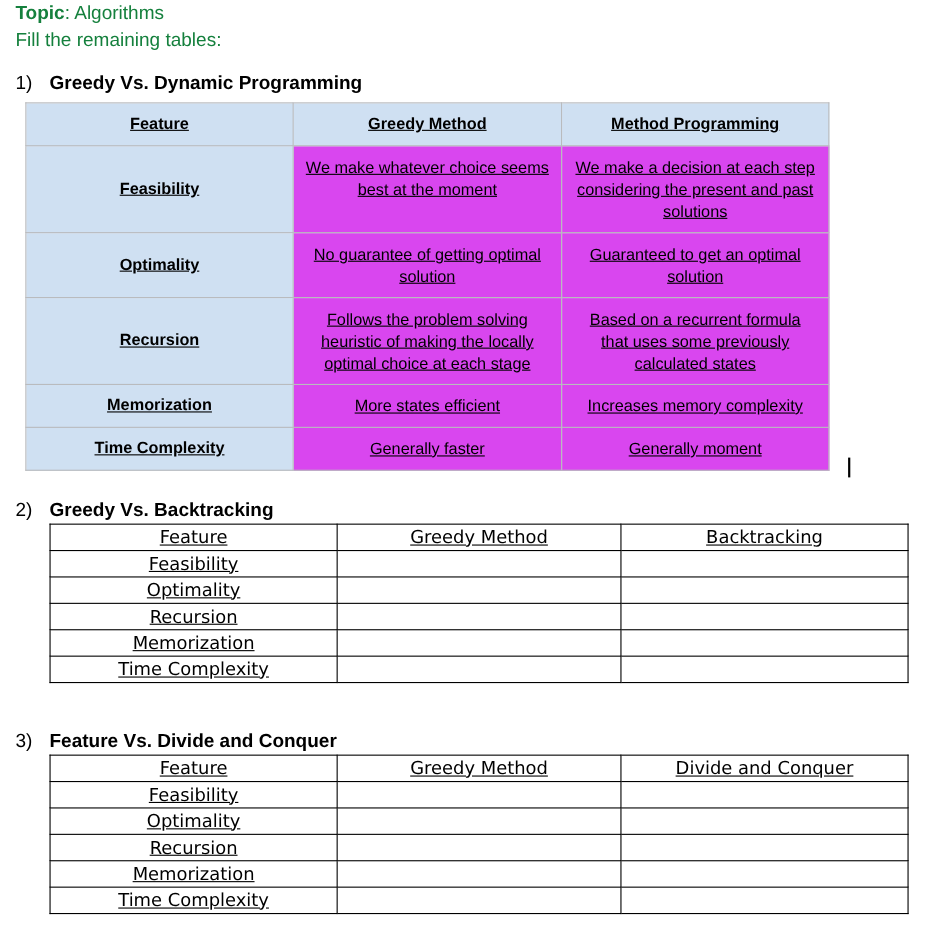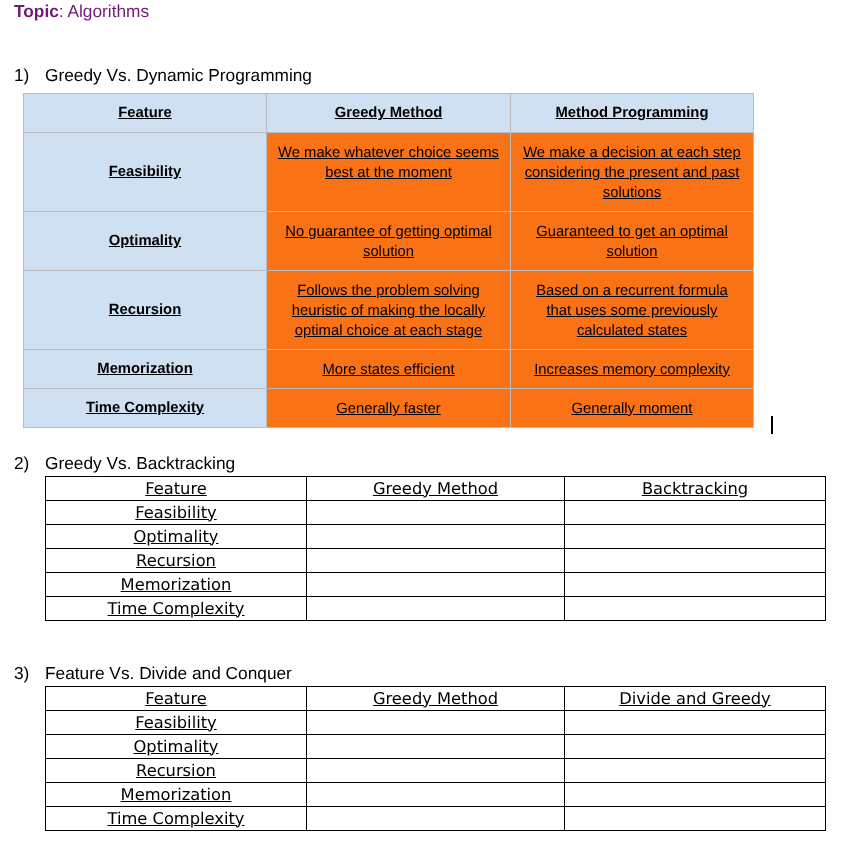--- a/index.html
+++ b/index.html
@@ -1,58 +1,59 @@
 <!DOCTYPE html>
 <html><head>
 <meta charset="utf-8">
 <title>Topic: Algorithms</title>
 <style>
   html,body{margin:0;padding:0;}
   body{width:844px;height:842px;background:#ffffff;-webkit-font-smoothing:antialiased;text-rendering:geometricPrecision;}
   .page{position:relative;width:844px;height:842px;overflow:hidden;background:#fff;}
 
   .doc-line{position:absolute;font-family:"Liberation Sans",sans-serif;font-size:17.3px;
-            line-height:17px;color:#701a75;white-space:nowrap;}
+            line-height:17px;color:#15803d;white-space:nowrap;}
   #topic-line{left:14px;top:3px;}
   #topic-line b{font-weight:bold;}
   #instr-line{left:14px;top:28px;}
 
   .sec-head{position:absolute;font-family:"Liberation Sans",sans-serif;font-size:17.3px;
             line-height:17px;color:#000;white-space:nowrap;}
   .sec-num{position:absolute;left:0;}
-  .sec-title{position:absolute;left:31px;}
+  .sec-title{position:absolute;left:31px;font-weight:bold;}
 
   table{border-collapse:collapse;position:absolute;table-layout:fixed;text-decoration:underline;}
 
   
   #t1{left:23px;top:93px;width:730px;}
   #t1 td{border:1px solid #b9bbbe;background:#cfe0f2;
          font-family:"Liberation Sans",sans-serif;font-size:14.8px;line-height:20px;
          text-align:center;vertical-align:top;color:#000;padding:10px 4px 0 4px;}
   #t1 td.f{font-weight:bold;vertical-align:middle;padding:0 4px;}
-  #t1 td.v{background:#f97316;}
+  #t1 td.v{background:#d946ef;}
   #t1 thead td{font-weight:bold;vertical-align:middle;padding:0 4px;}
 
   
   .tb{width:780px;left:45px;}
   .tb td{border:1px solid #000000;
          font-family:"DejaVu Sans",sans-serif;font-size:16.3px;line-height:18px;
          text-align:center;vertical-align:middle;color:#000;padding:0;}
   #t2{top:476px;}
   #t3{top:686px;}
 
   .caret{position:absolute;left:771px;top:416px;width:1.5px;height:18px;background:#000;}
 </style>
 </head>
 <body>
 
 <div class="page">
 
   <div class="doc-line" id="topic-line"><b>Topic</b><span>: Algorithms</span></div>
 
+  <div class="doc-line" id="instr-line">Fill the remaining tables:</div>
 
   <div class="sec-head" style="left:14px;top:67px;width:400px">
     <span class="sec-num">1)</span>
     <span class="sec-title">Greedy Vs. Dynamic Programming</span>
   </div>
 
   <div class="sec-head" style="left:14px;top:455px;width:400px">
     <span class="sec-num">2)</span>
     <span class="sec-title">Greedy Vs. Backtracking</span>
   </div>
@@ -149,21 +150,21 @@
   <table id="t3" class="tb">
     <colgroup>
         <col style="width:261px">
         <col style="width:258px">
         <col style="width:261px">
       </colgroup>
     <thead>
       <tr>
         <td style="height:23px">Feature</td>
         <td style="height:23px">Greedy Method</td>
-        <td style="height:23px">Divide and Greedy</td>
+        <td style="height:23px">Divide and Conquer</td>
       </tr>
     </thead>
     <tbody>
         <tr>
           <td style="height: 23px;">Feasibility</td>
           <td></td>
           <td></td>
         </tr>
         <tr>
           <td style="height: 23px;">Optimality</td>

